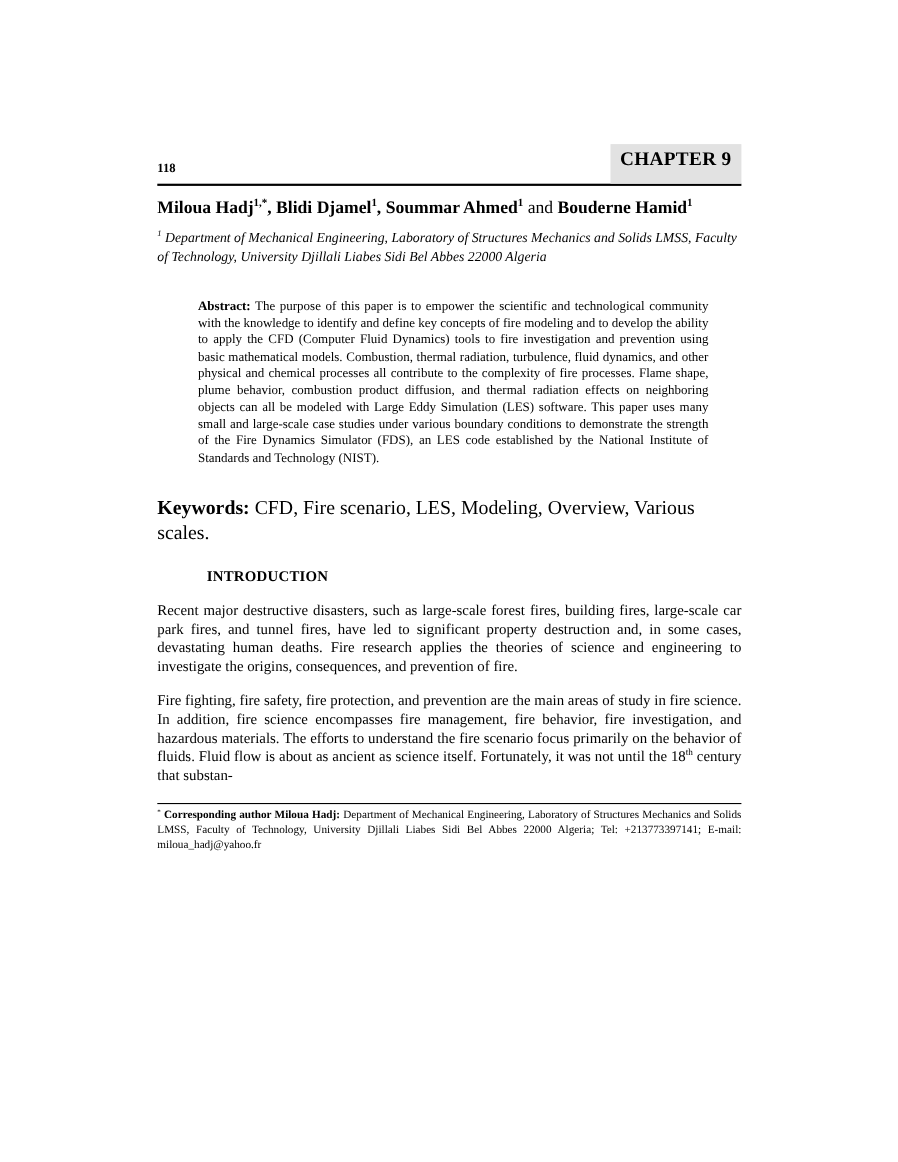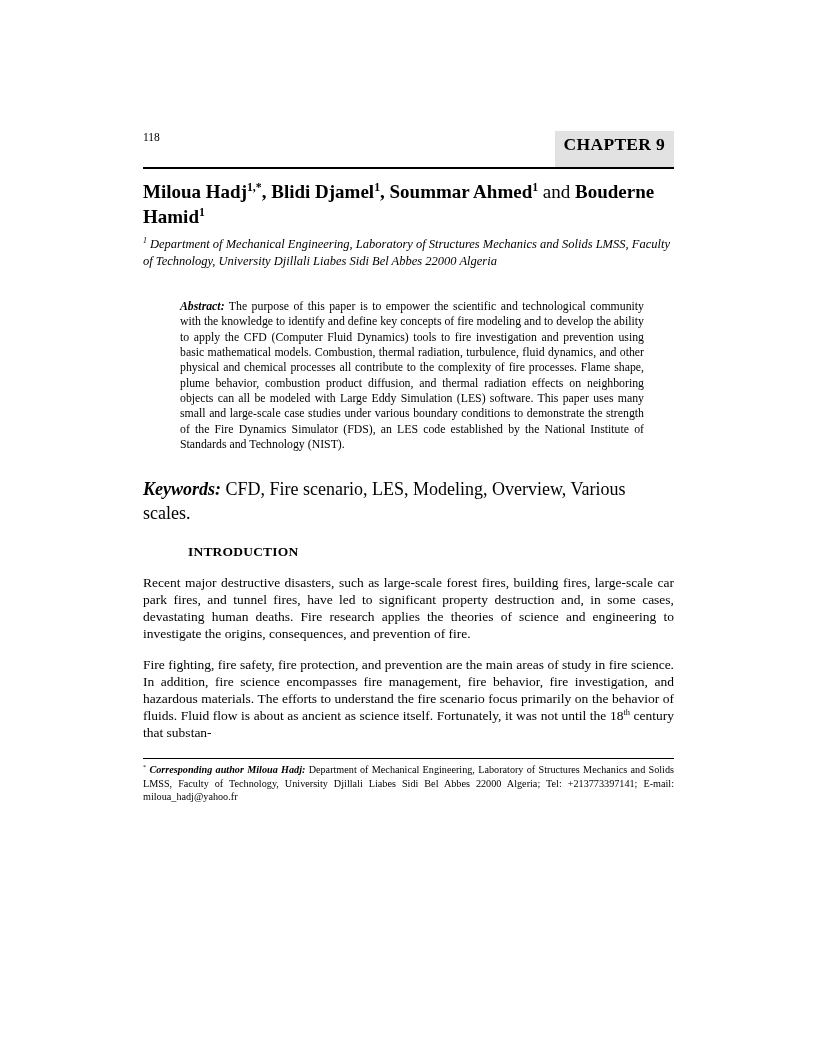--- a/index.html
+++ b/index.html
@@ -26,22 +26,22 @@
     position: relative;
     margin-top: 131px;
     text-align: center;
     font-size: 11.5px;
     font-weight: bold;
     line-height: 1.2;
   }
   .running-head .page-num {
     position: absolute;
     left: 0;
-    top: 0;
-    font-weight: normal;
+    top: 16px;
+    font-weight: bold;
     font-style: normal;
   }
   .ital { font-style: italic; }
   
   .chapter-row {
     margin-top: 9px;
     border-bottom: 2px solid #000000;
     text-align: right;
   }
   .chapter-badge {
@@ -55,21 +55,21 @@
   
   .article-title {
     margin-top: 15px;
     font-size: 20.5px;
     font-weight: bold;
     line-height: 1.42;
   }
   
   .authors {
     margin-top: 11px;
-    font-size: 19px;
+    font-size: 16px;
     font-weight: bold;
     line-height: 1.3;
   }
   .authors .regular { font-weight: normal; }
   sup {
     font-size: 0.62em;
     vertical-align: super;
     line-height: 0;
   }
   
@@ -81,21 +81,21 @@
   }
   
   .abstract {
     margin-top: 29px;
     margin-left: 37px;
     margin-right: 30px;
     font-size: 11.8px;
     line-height: 1.3;
     text-align: justify;
   }
-  .bold { font-weight: bold; font-style: italic; }
+  .bold { font-weight: bold; }
   
   .keywords {
     margin-top: 26px;
     font-size: 18px;
     line-height: 1.3;
   }
   
   .section-heading {
     margin-top: 19px;
     font-size: 13.5px;

